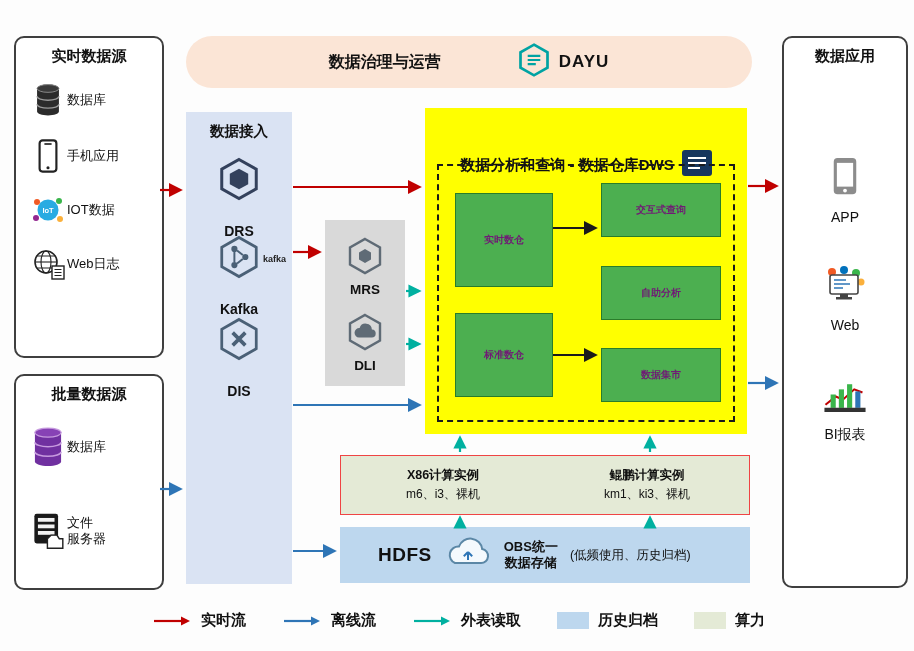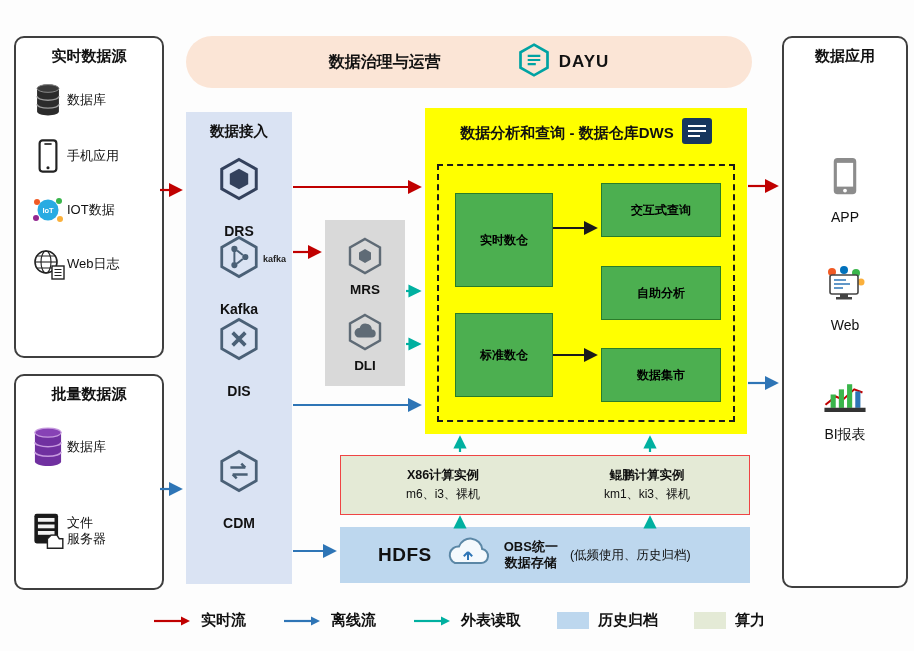--- a/index.html
+++ b/index.html
@@ -31,25 +31,25 @@
   .svc-name{font-weight:bold;font-size:14px;}
   .svc-drs{top:44px}.svc-kafka{top:122px}.svc-dis{top:204px}.svc-cdm{top:336px}
   .badge{position:absolute;font-size:9px;font-weight:bold;color:#222;top:20px;right:6px;}
   
   .mrsbox{left:325px;top:220px;width:80px;height:166px;background:var(--c-services_box,#d9d9d9);}
   .mrs-item{position:absolute;left:0;right:0;display:flex;flex-direction:column;align-items:center;gap:2px;}
   .mi-1{top:16px}.mi-2{top:92px}
   .mrs-name{font-weight:bold;font-size:13.5px;}
   
   .dws{left:425px;top:108px;width:322px;height:326px;background:var(--c-dws,#ffff00);}
-  .dws-head{display:flex;align-items:center;justify-content:center;gap:8px;padding-top:10px;}
+  .dws-head{display:flex;align-items:center;justify-content:center;gap:8px;padding-top:10px;margin-top:32px;}
   .dws-title{font-weight:bold;font-size:15px;}
   .dws-dash{position:absolute;left:12px;top:56px;right:12px;bottom:12px;border:2px dashed #1a1a1a;}
-  .gbox{position:absolute;background:var(--c-green,#4caf50);border:1.5px solid #2a7d2a;color:#000000;
-        font-weight:bold;font-size:12px;display:flex;align-items:center;justify-content:center;}
+  .gbox{position:absolute;background:var(--c-green,#4caf50);border:1.5px solid #2a7d2a;color:#701a75;
+        font-weight:bold;font-size:10px;display:flex;align-items:center;justify-content:center;}
   .g-rt{left:30px;top:85px;width:96px;height:92px;}
   .g-std{left:30px;top:205px;width:96px;height:82px;}
   .g-iq{left:176px;top:75px;width:118px;height:52px;}
   .g-sa{left:176px;top:158px;width:118px;height:52px;}
   .g-dm{left:176px;top:240px;width:118px;height:52px;}
   
   .pool{left:340px;top:455px;width:410px;height:60px;background:var(--c-compute,#e4ead6);
         border:1px solid #ef4444;display:flex;box-sizing:border-box;}
   .pool-half{flex:1;display:flex;flex-direction:column;align-items:center;justify-content:center;gap:2px;}
   .pool-title{font-weight:bold;font-size:12.5px;}
@@ -207,29 +207,20 @@
       <span class="svc-name">Kafka</span>
     </div>
     <div class="svc svc-dis">
       <span>
         <svg width="46" height="46" viewBox="0 0 40 40">
             <path d="M20 3 35 11.5 35 28.5 20 37 5 28.5 5 11.5Z" fill="none" stroke="#4a6076" stroke-width="2.4"></path>
             <path d="M14.5 14.5 25.5 25.5M25.5 14.5 14.5 25.5" stroke="#4a6076" stroke-width="3.2"></path>
           </svg>
       </span>
       <span class="svc-name">DIS</span>
-    </div>
-    <div class="svc svc-cdm">
-      <span>
-        <svg width="46" height="46" viewBox="0 0 40 40">
-            <path d="M20 3 35 11.5 35 28.5 20 37 5 28.5 5 11.5Z" fill="none" stroke="#4a6076" stroke-width="2.4"></path>
-            <path d="M12.5 17h13m0 0-3.5-3.5M27.5 23h-13m0 0 3.5 3.5" stroke="#4a6076" stroke-width="2.2" fill="none"></path>
-          </svg>
-      </span>
-      <span class="svc-name">CDM</span>
     </div>
   </div>
 
   <div class="abs mrsbox">
     <div class="mrs-item mi-1">
       <span>
         <svg width="40" height="40" viewBox="0 0 40 40">
             <path d="M20 3 35 11.5 35 28.5 20 37 5 28.5 5 11.5Z" fill="none" stroke="#5f6b76" stroke-width="2.4"></path>
             <path d="M20 13 26 16.5 26 23.5 20 27 14 23.5 14 16.5Z" fill="#5f6b76"></path>
           </svg>

